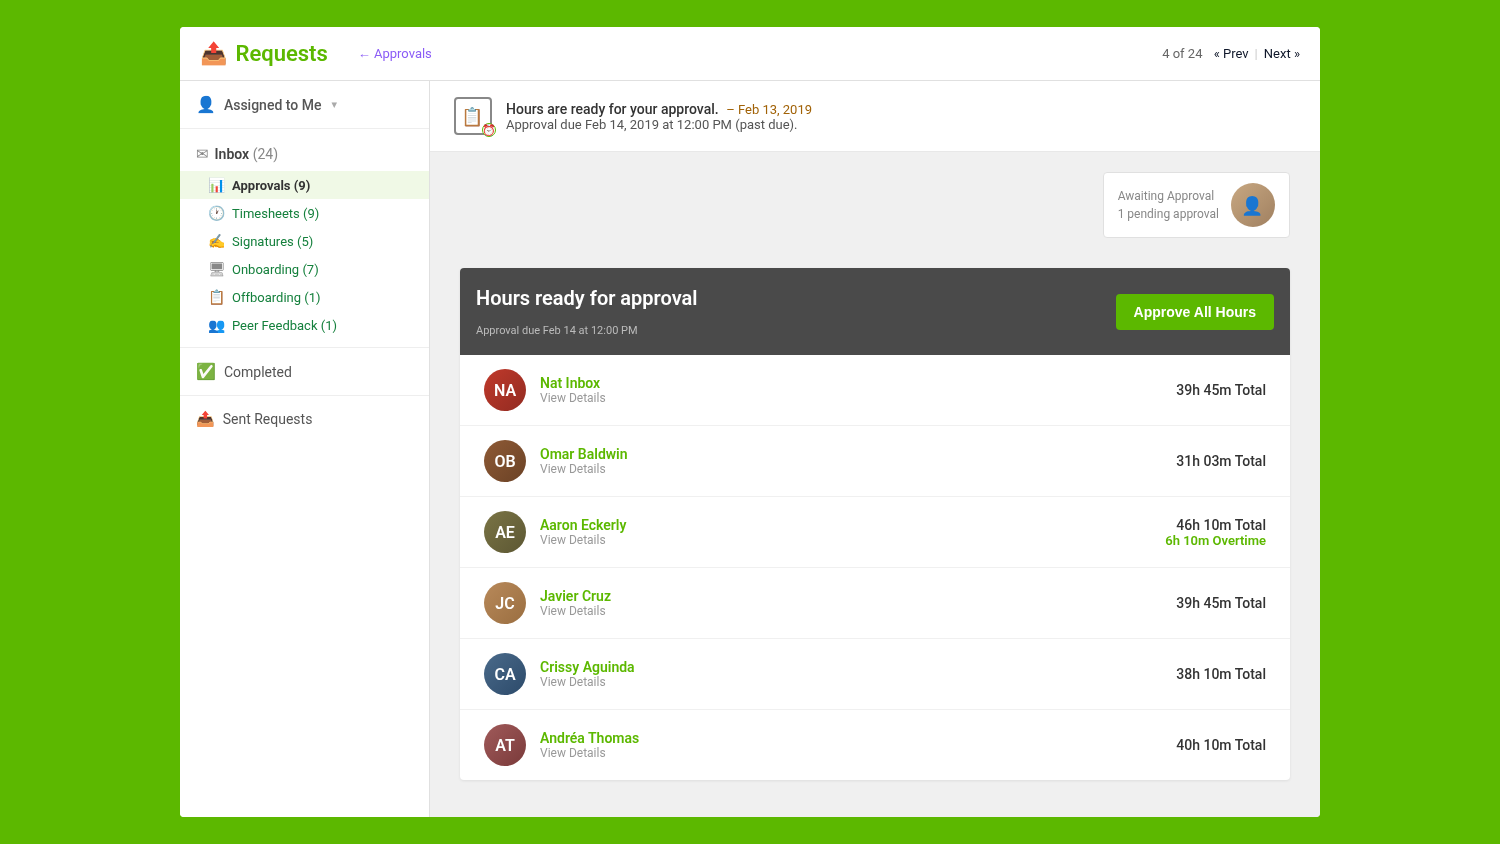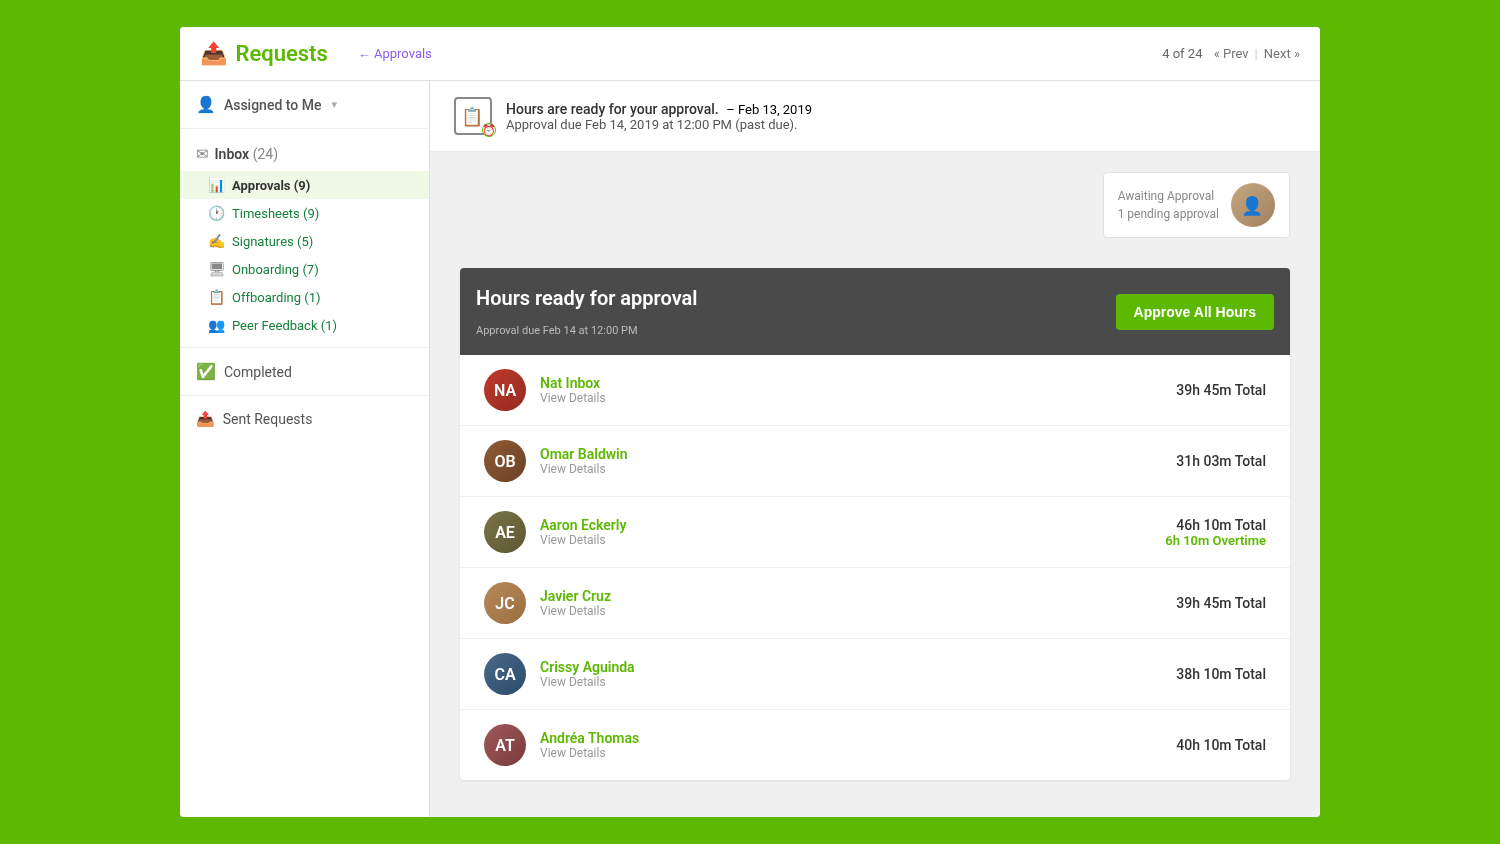--- a/index.html
+++ b/index.html
@@ -60,21 +60,21 @@
       text-decoration: none;
     }
     .pagination {
       display: flex;
       align-items: center;
       gap: 4px;
       font-size: 13px;
       color: #666;
     }
     .pagination .page-link {
-      color: #737373;
+      color: #0f172a;
       cursor: pointer;
       text-decoration: none;
     }
     .pagination .separator { color: #ccc; margin: 0 2px; }
 
     
     .main-layout {
       display: flex;
       flex: 1;
     }
@@ -189,21 +189,21 @@
       display: flex;
       align-items: center;
       justify-content: center;
     }
     .notif-text .main-text {
       font-size: 14px;
       color: #333;
       font-weight: 500;
     }
     .notif-text .date-text {
-      color: #000000;
+      color: #a16207;
       font-size: 13px;
       margin-left: 4px;
     }
     .notif-text .sub-text {
       font-size: 13px;
       color: #555;
     }
 
     
     .awaiting-section {

